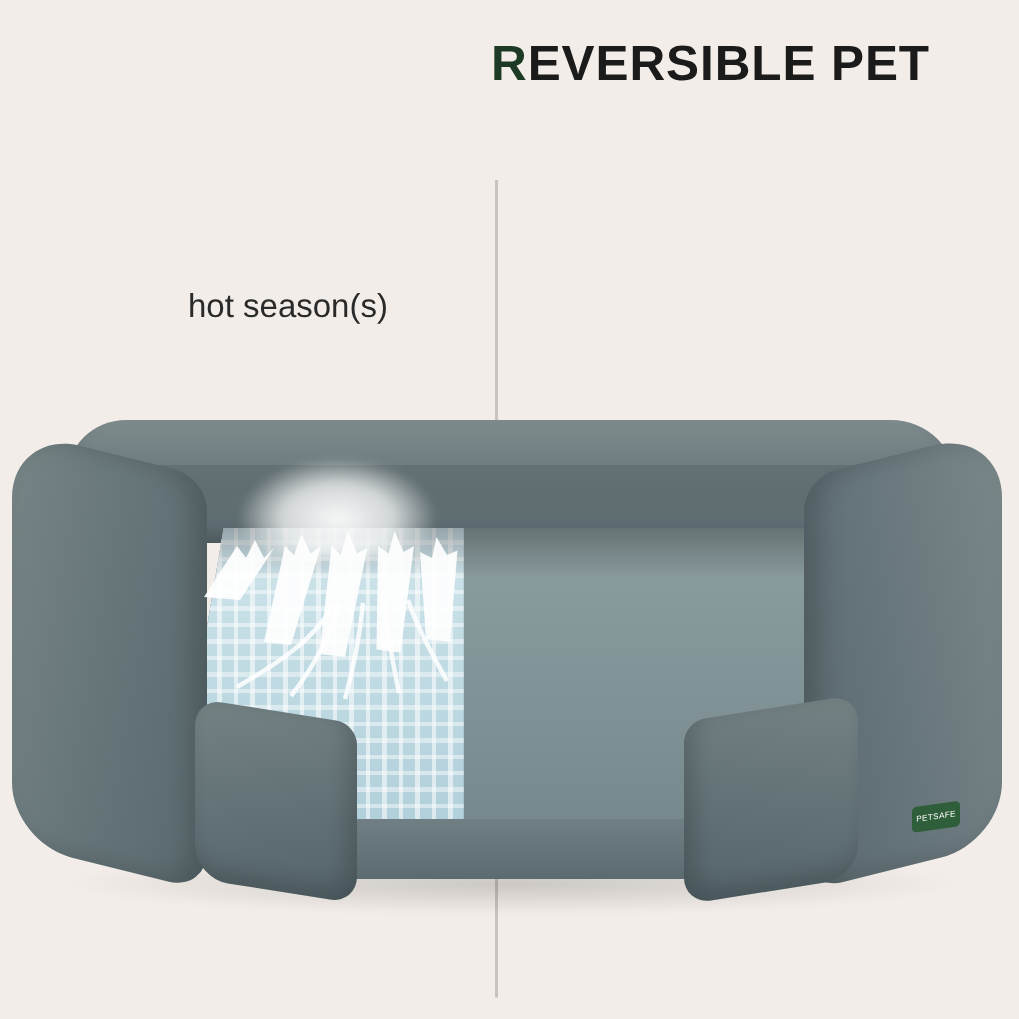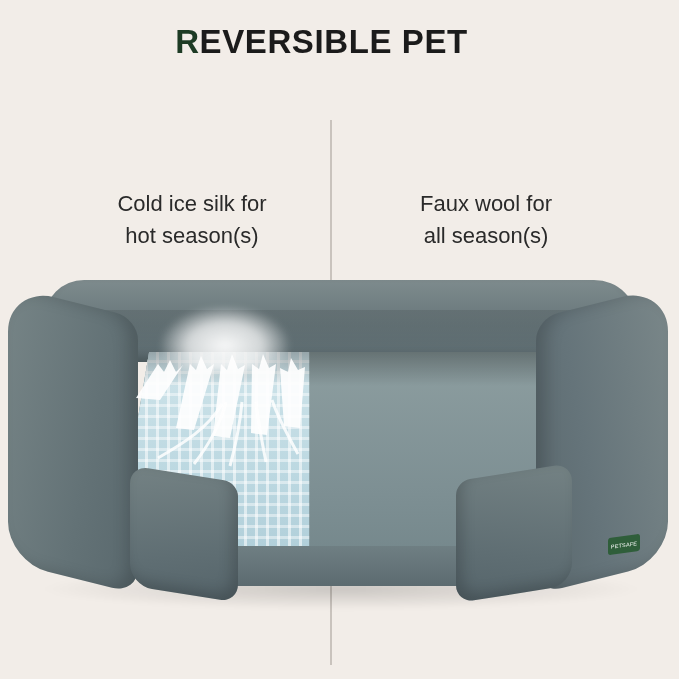--- a/index.html
+++ b/index.html
@@ -16,21 +16,21 @@
     height: 679px;
     background: #f2ede8;
   }
 
   
   .title-block {
     position: absolute;
     top: 22px;
     left: 0;
     width: 620px;
-    text-align: center;
+    text-align: right;
     line-height: 1.22;
     padding-left: 23px;
   }
   .title-line {
     font-size: 33px;
     font-weight: bold;
     letter-spacing: 0.6px;
     color: #1b1b1b;
   }
   .title-accent { color: #1d3b24; }
@@ -226,26 +226,21 @@
 </head>
 <body>
 
 <div id="scene">
 
   <div class="title-block">
     <div class="title-line"><span class="title-accent">R</span><span>EVERSIBLE PET</span></div>
   </div>
 
   <div class="sub sub-left">
-    <div>Cold ice silk for</div>
     <div>hot season(s)</div>
-  </div>
-  <div class="sub sub-right">
-    <div>Faux wool for</div>
-    <div>all season(s)</div>
   </div>
 
   <div class="divider"></div>
 
   <div id="bed">
     <div class="ground-shadow"></div>
 
     <div class="bolster-back"></div>
 
     <div class="mattress">

